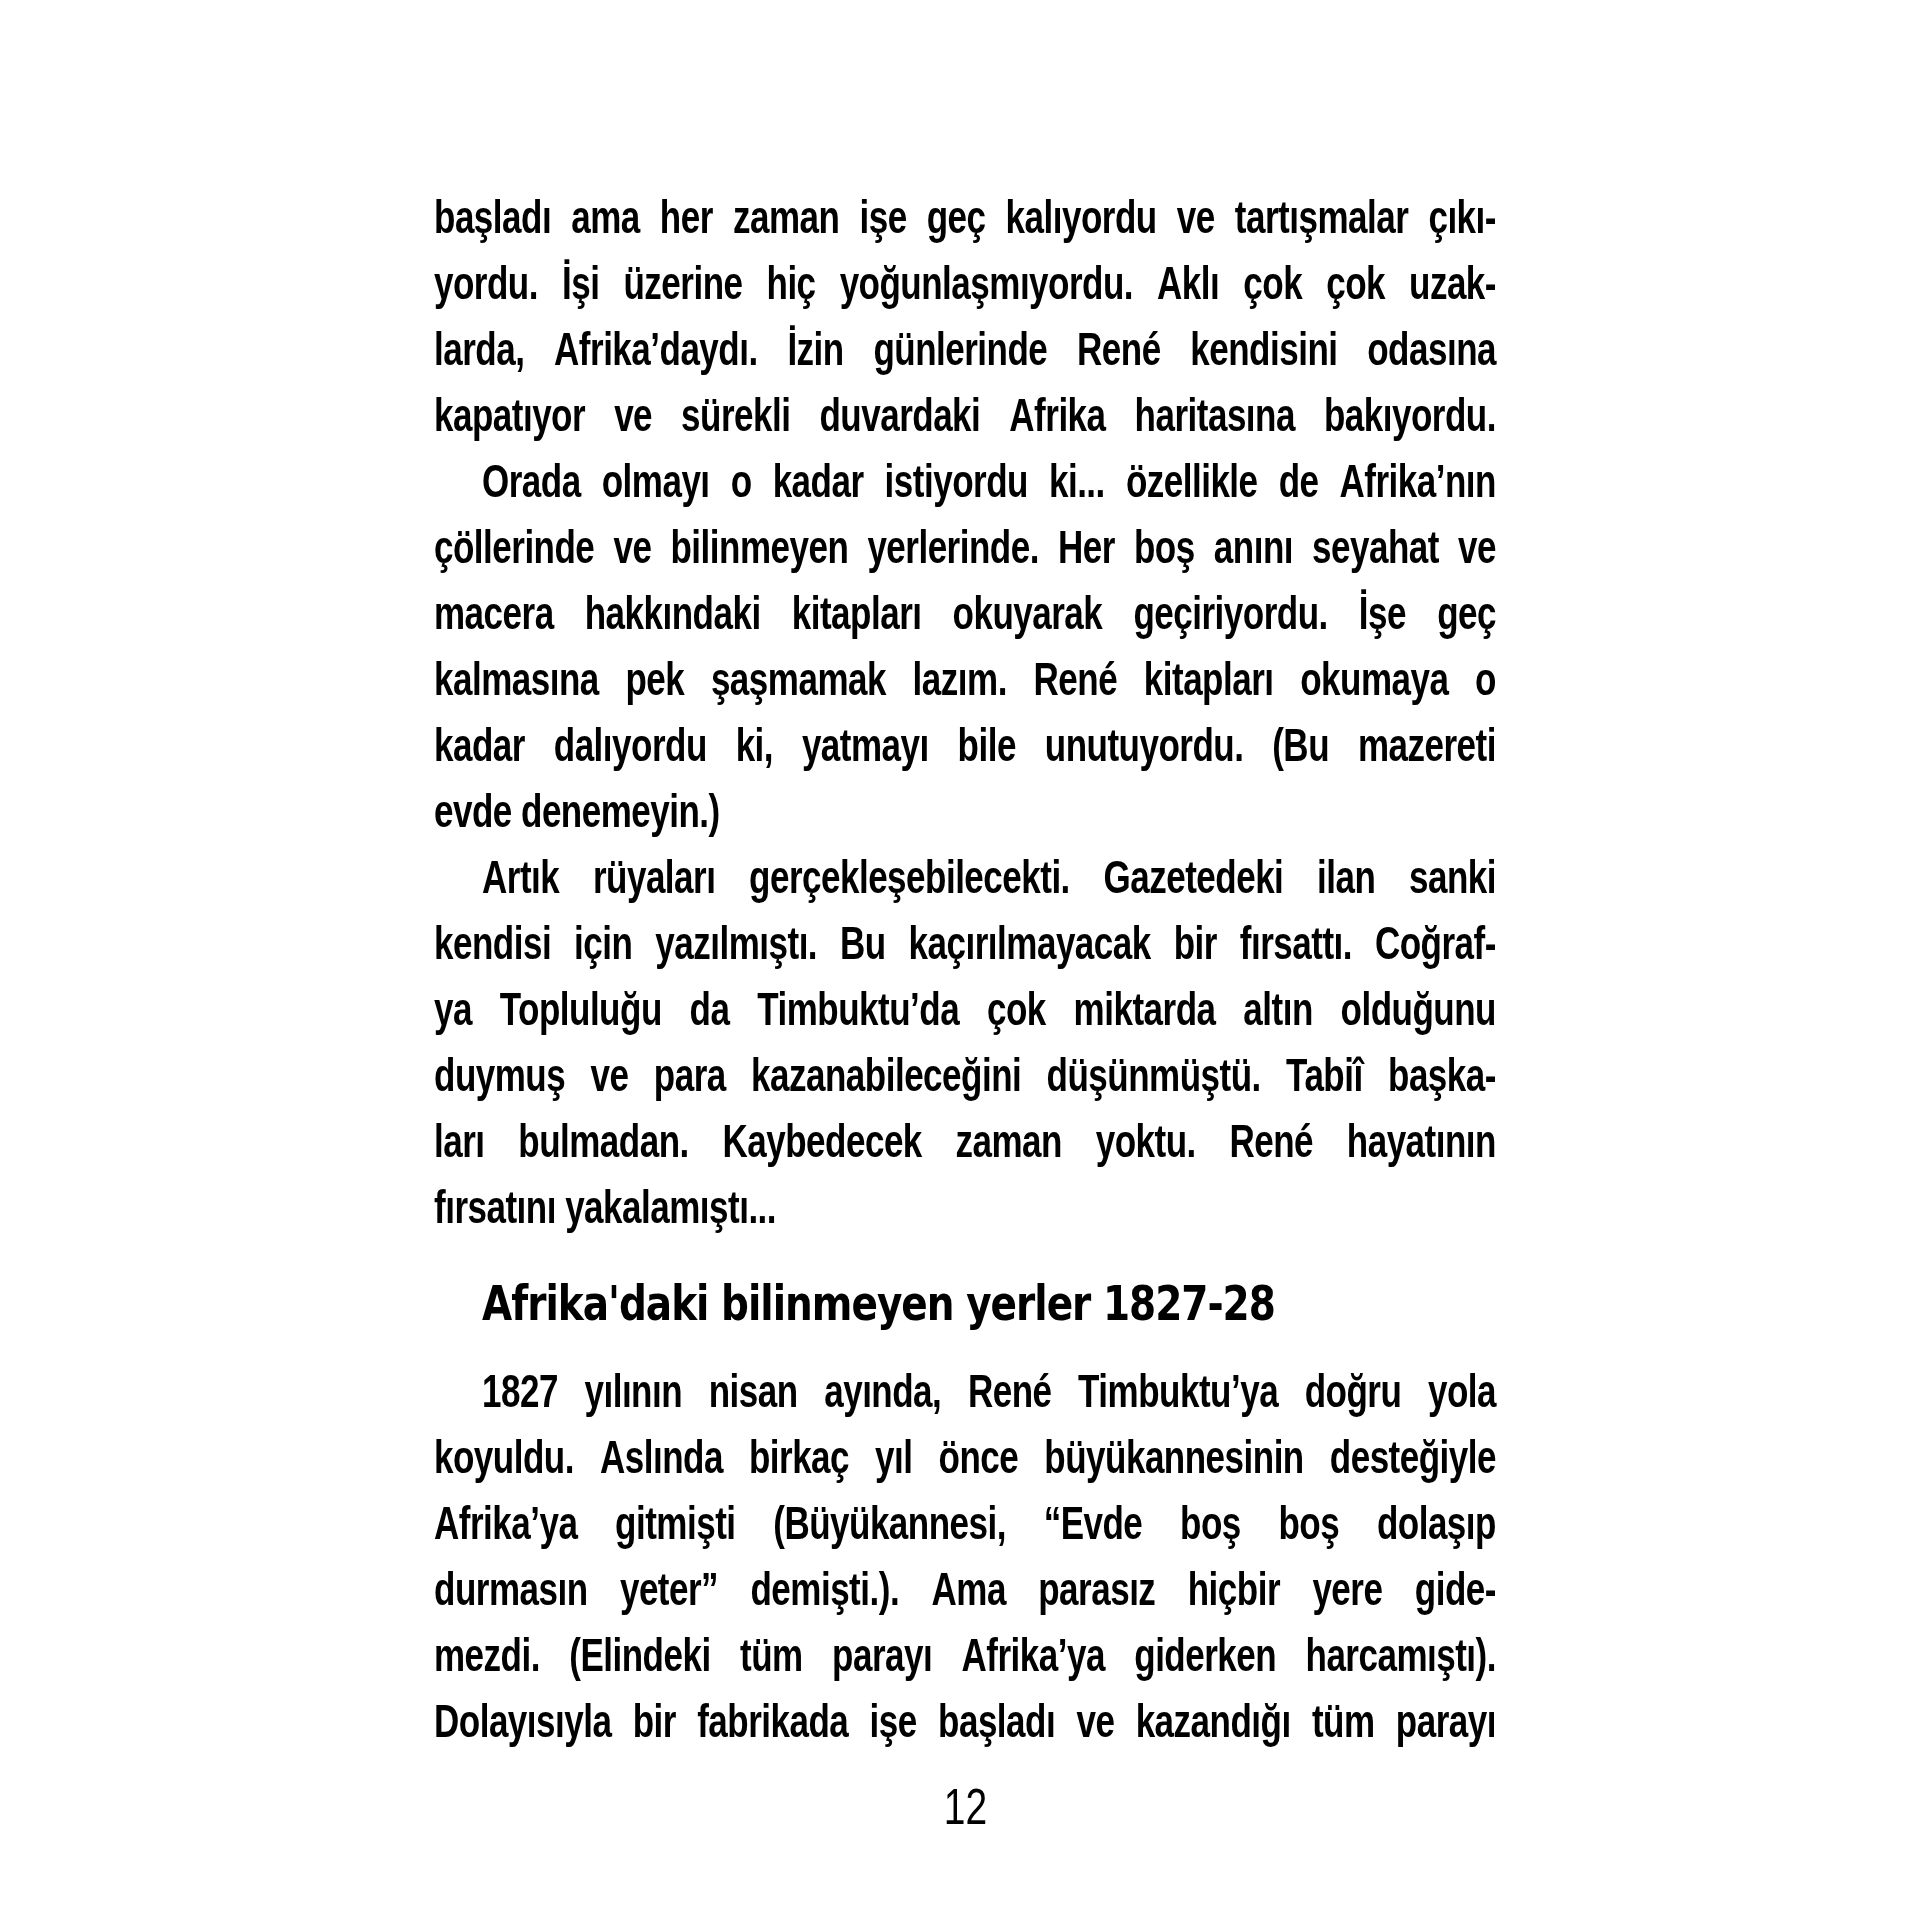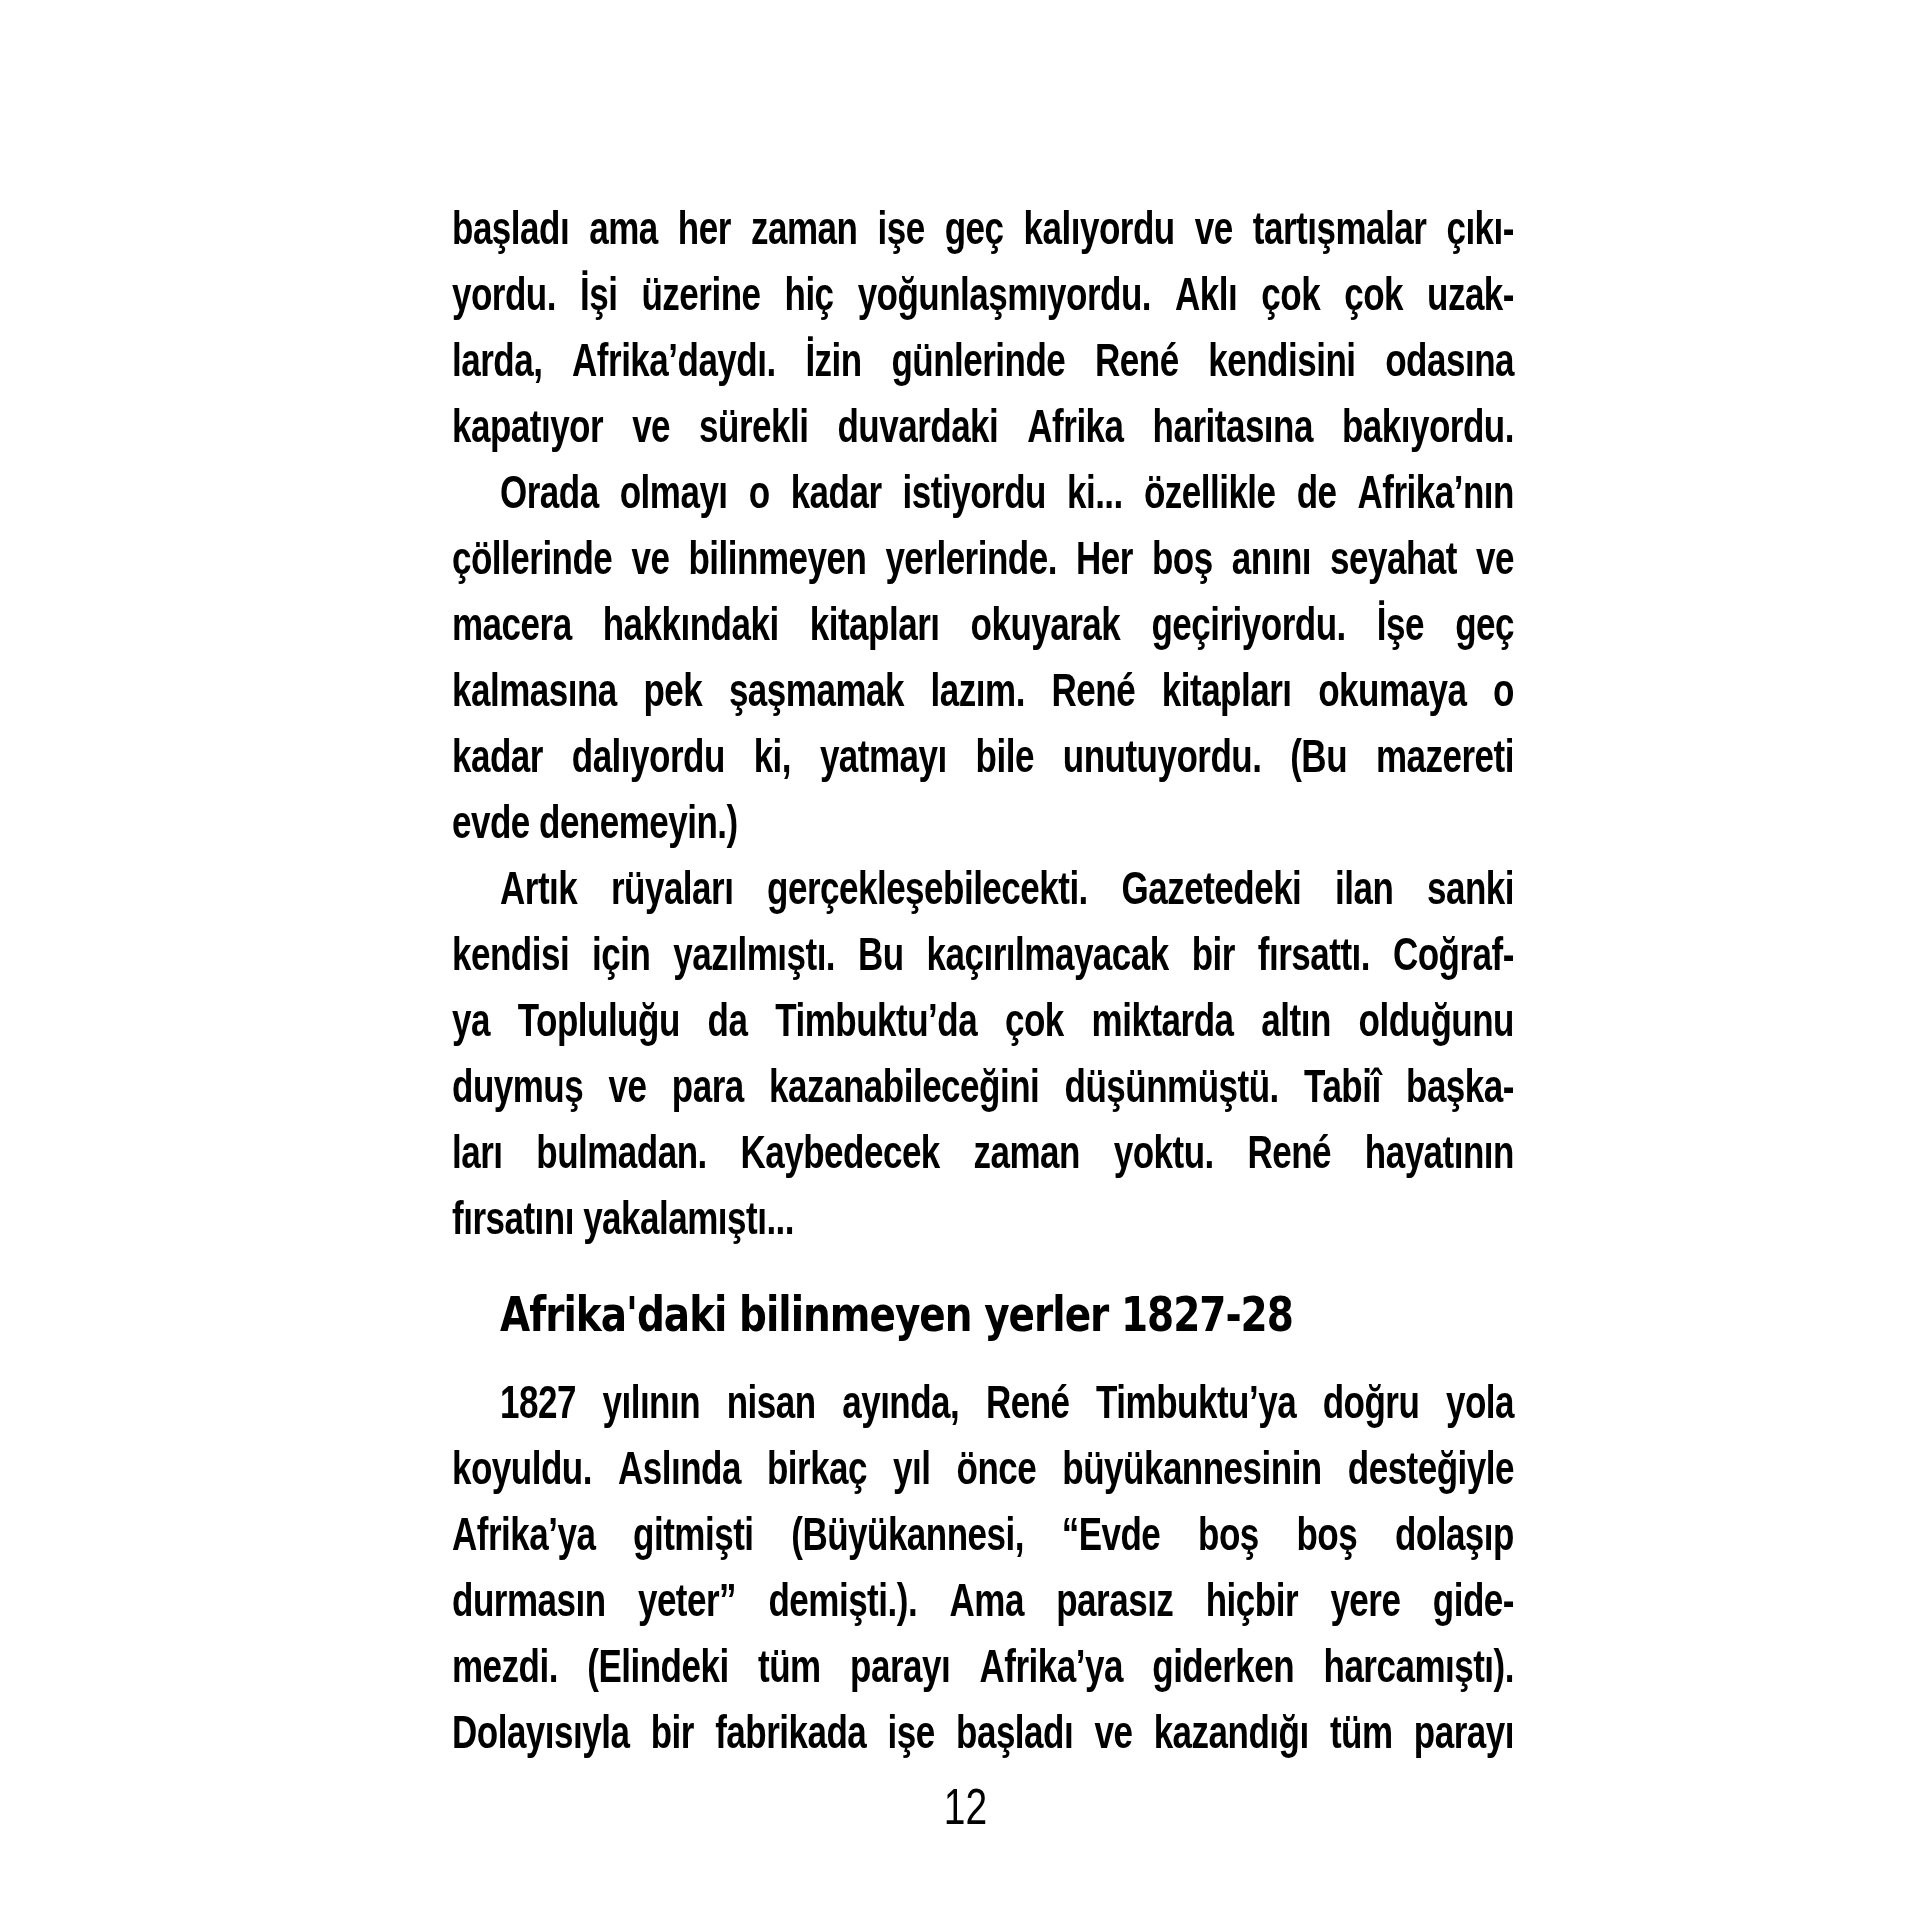--- a/index.html
+++ b/index.html
@@ -10,24 +10,23 @@
   body {
     width: 1931px;
     height: 1931px;
     position: relative;
     font-family: "Liberation Sans", sans-serif;
     color: #000;
     overflow: hidden;
   }
   #textblock {
     position: absolute;
-    left: 452px;
+    left: 434px;
     top: 184px;
     width: 1062px;
-    margin-top: 11px;
   }
   .line {
     height: 66px;
     line-height: 66px;
     font-size: 35px;
     font-weight: bold;
     letter-spacing: -0.5px;
     white-space: nowrap;
     transform: scaleY(1.32);
   }

